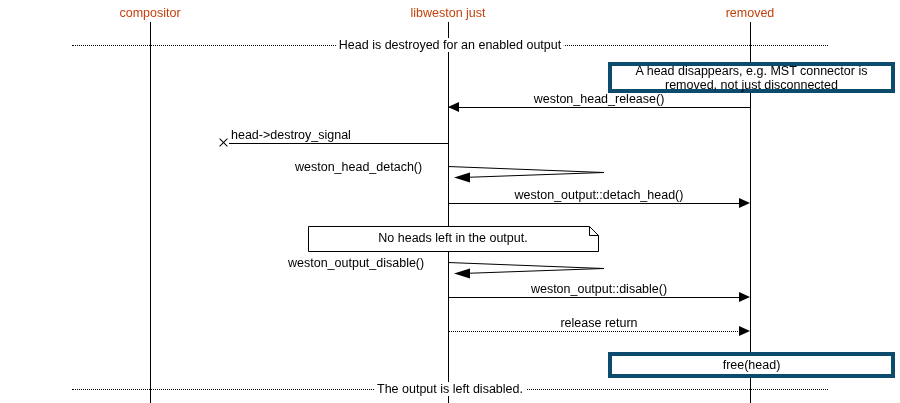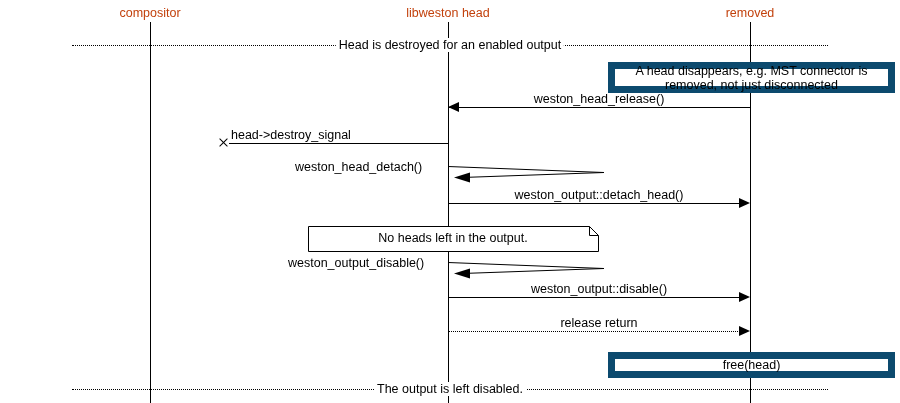--- a/index.html
+++ b/index.html
@@ -97,21 +97,21 @@
   }
   .lost-x:before { transform: rotate(45deg); }
   .lost-x:after  { transform: rotate(-45deg); }
   
   .selfmsg { position: absolute; }
   .selfmsg svg { display: block; }
   
   .note-box {
     position: absolute;
     box-sizing: border-box;
-    border: 7px solid #0c4a6e;
+    border: 4px solid #0c4a6e;
     background: #ffffff;
     display: flex;
     align-items: center;
     justify-content: center;
     text-align: center;
     padding: 1px 4px;
   }
   .note-text {
     font-size: 12.5px;
     line-height: 14px;
@@ -124,21 +124,21 @@
 <body>
 
 <div id="diagram">
 
   <div>
     <div class="participant-label" style="left:150px; top:6px;">compositor</div>
     <div class="lifeline" style="left:150px; top:22px; height:381px;"></div>
   </div>
 
   <div>
-    <div class="participant-label" style="left:448px; top:6px;">libweston head</div>
+    <div class="participant-label" style="left:448px; top:6px;">libweston just</div>
     <div class="lifeline" style="left:448px; top:22px; height:381px;"></div>
   </div>
 
   <div>
     <div class="participant-label" style="left:750px; top:6px;">removed</div>
     <div class="lifeline" style="left:750px; top:22px; height:381px;"></div>
   </div>
 
   <div class="divider" style="left:72px; top:45px; width:756px;"></div>
   <div class="divider-text" style="left:450px; top:45px;">Head is destroyed for an enabled output</div>

